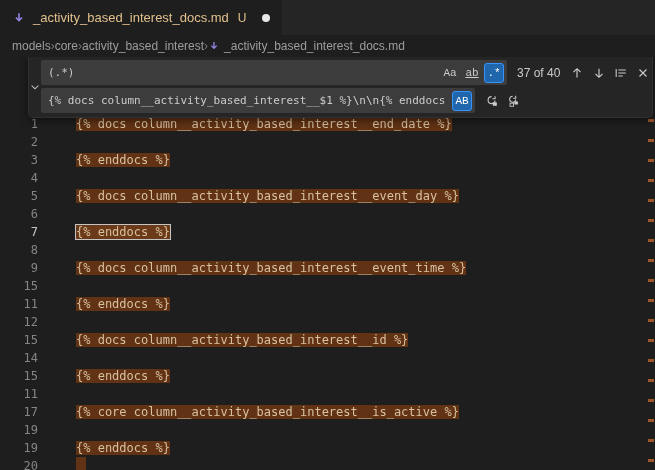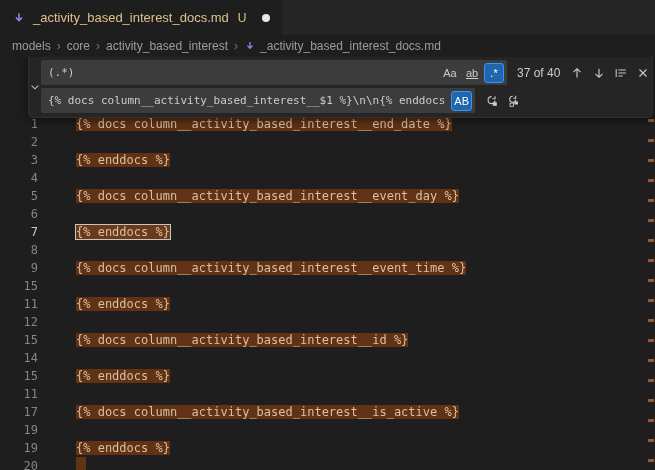--- a/index.html
+++ b/index.html
@@ -10,21 +10,21 @@
   
   .tab-bar { height:35px; background:#252526; display:flex; align-items:stretch; }
   .tab { display:flex; align-items:center; gap:7px; padding:0 12px;
          background:#1e1e1e; border-right:1px solid #252526; cursor:pointer; }
   .tab-label { font-size:13px; color:#e2c08d; white-space:nowrap; }
   .git-badge { font-size:12px; color:#e2c08d; margin-left:2px; }
   .mod-dot { width:8px; height:8px; border-radius:50%; background:#e8e8e8; margin-left:8px; }
 
   
   .breadcrumbs { height:22px; background:#1e1e1e; display:flex; align-items:center;
-                 padding-left:12px; gap:6px; font-size:12px; color:#9d9d9d; }
+                 padding-left:12px; font-size:12px; color:#9d9d9d; }
   .crumb { cursor:pointer; white-space:nowrap; }
   .crumb-sep { color:#767676; font-size:12px; }
   .crumb-file { display:flex; align-items:center; gap:4px; }
 
   
   .editor { position:relative; height:413px; background:#1e1e1e; overflow:hidden; }
   .code-lines { padding-top:58px; }
   .code-line { display:flex; height:18px; line-height:18px;
                font-family:"DejaVu Sans Mono", monospace; font-size:12px; }
   .line-num { width:38px; text-align:right; color:#858585; flex:none;
@@ -50,21 +50,21 @@
   .fw-row { display:flex; align-items:center; height:25px; gap:6px; }
   .input-box { background:#3c3c3c; border:1px solid #3c3c3c; height:25px;
                display:flex; align-items:center; padding-left:6px; border-radius:2px;
                font-family:"DejaVu Sans Mono", monospace; font-size:11px; color:#cccccc; }
   .find-box { width:466px; }
   .replace-box { width:434px; }
   .box-text { flex:1; white-space:pre; overflow:hidden; }
   .box-opts { display:flex; gap:2px; margin-right:2px; flex:none; }
   .opt-btn { min-width:20px; height:20px; padding:0 2px; border-radius:3px;
              display:flex; align-items:center; justify-content:center;
-             color:#cccccc; font-size:11px; font-family:Liberation Sans, sans-serif;
+             color:#cccccc; font-size:11px; font-family:Liberation Mono, monospace;
              cursor:pointer; border:1px solid transparent;text-align:center; }
   .opt-btn.underline { text-decoration:underline; }
   .opt-btn.active { background:#1f66ad; border-color:#3794ff; color:#ffffff; }
   .match-count { font-size:12px; color:#cccccc; white-space:nowrap; margin-left:4px; }
   .fw-buttons { margin-left:auto; display:flex; gap:1px; }
   .icon-btn { width:21px; height:21px; border-radius:3px; display:flex;
               align-items:center; justify-content:center; cursor:pointer; color:#cccccc; }
   svg { display:block; }
 </style>
 </head>
@@ -164,21 +164,21 @@
         <div class="code-line">
           <div class="line-num">15</div>
           <div class="line-content"><span class="match">{% enddocs %}</span></div>
         </div>
         <div class="code-line">
           <div class="line-num">11</div>
           <div class="line-content"></div>
         </div>
         <div class="code-line">
           <div class="line-num">17</div>
-          <div class="line-content"><span class="match">{% docs column__activity_based_interest__is_active %}</span></div>
+          <div class="line-content"><span class="match">{% core column__activity_based_interest__is_active %}</span></div>
         </div>
         <div class="code-line">
           <div class="line-num">19</div>
           <div class="line-content"></div>
         </div>
         <div class="code-line">
           <div class="line-num">19</div>
           <div class="line-content"><span class="match">{% enddocs %}</span></div>
         </div>
         <div class="code-line">

